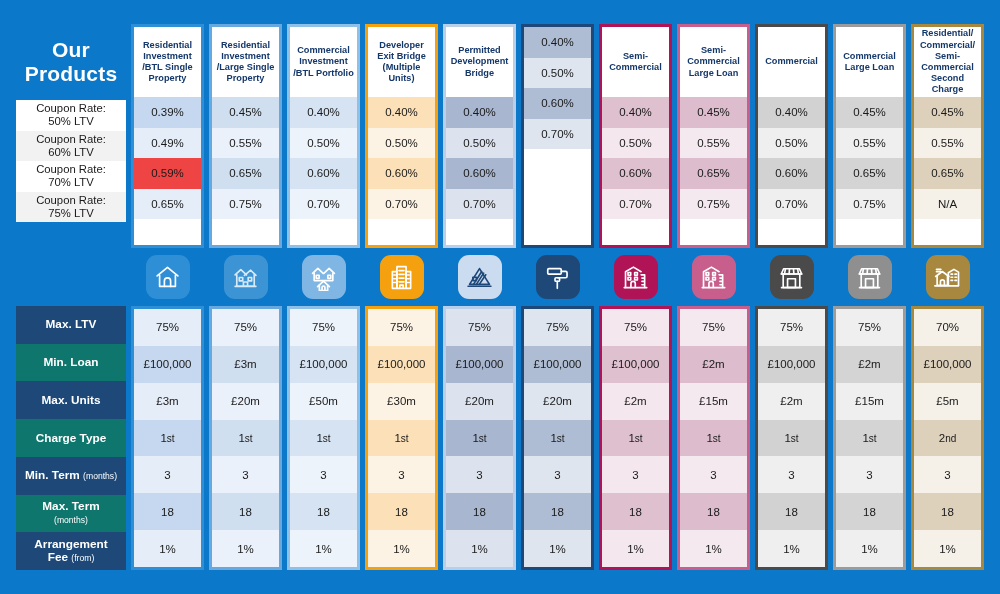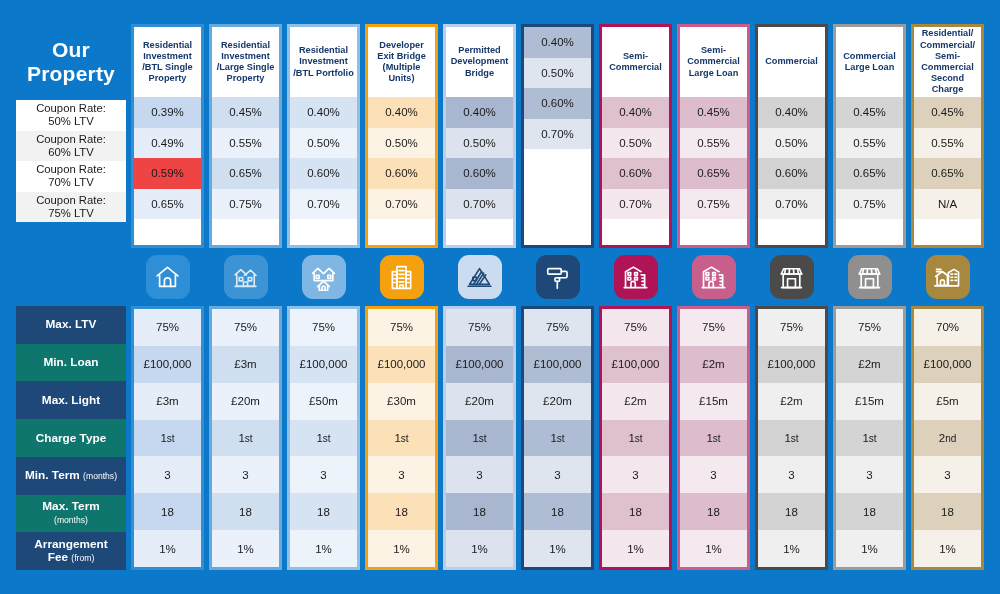--- a/index.html
+++ b/index.html
@@ -145,21 +145,21 @@
   .spec-cell sup { font-size: 10px; vertical-align: super; }
 </style>
 </head>
 <body>
 
 <div class="page">
 
   <div class="grid" id="top-section">
 
     <div style="display:flex;flex-direction:column;">
-      <div class="our-products">Our Property</div>
+      <div class="our-products">Our Products</div>
       <div class="coupon-labels" id="coupon-labels">
           <div class="coupon-label cl-a">
             <span>Coupon Rate:<br>50% LTV</span>
           </div>
           <div class="coupon-label cl-b">
             <span>Coupon Rate:<br>60% LTV</span>
           </div>
           <div class="coupon-label cl-a">
             <span>Coupon Rate:<br>70% LTV</span>
           </div>
@@ -177,21 +177,21 @@
         <div class="prod-cell" style="background: rgb(229, 237, 248);">0.65%</div>
       </div>
       <div class="prod-col" style="border-color: rgb(103, 169, 223);">
         <div class="prod-head">Residential Investment /Large Single Property</div>
         <div class="prod-cell" style="background: rgb(207, 223, 240);">0.45%</div>
         <div class="prod-cell" style="background: rgb(234, 241, 250);">0.55%</div>
         <div class="prod-cell" style="background: rgb(207, 223, 240);">0.65%</div>
         <div class="prod-cell" style="background: rgb(234, 241, 250);">0.75%</div>
       </div>
       <div class="prod-col" style="border-color: rgb(143, 192, 232);">
-        <div class="prod-head">Residential Investment /BTL Portfolio</div>
+        <div class="prod-head">Commercial Investment /BTL Portfolio</div>
         <div class="prod-cell" style="background: rgb(213, 227, 243);">0.40%</div>
         <div class="prod-cell" style="background: rgb(237, 243, 251);">0.50%</div>
         <div class="prod-cell" style="background: rgb(213, 227, 243);">0.60%</div>
         <div class="prod-cell" style="background: rgb(237, 243, 251);">0.70%</div>
       </div>
       <div class="prod-col" style="border-color: rgb(245, 161, 15);">
         <div class="prod-head">Developer Exit Bridge (Multiple Units)</div>
         <div class="prod-cell" style="background: rgb(251, 224, 184);">0.40%</div>
         <div class="prod-cell" style="background: rgb(253, 243, 228);">0.50%</div>
         <div class="prod-cell" style="background: rgb(251, 224, 184);">0.60%</div>
@@ -391,21 +391,21 @@
 
   <div class="grid" id="bottom-section">
     <div class="spec-labels" id="spec-labels">
         <div class="spec-label sl-a">
           <span>Max. LTV</span>
         </div>
         <div class="spec-label sl-b">
           <span>Min. Loan</span>
         </div>
         <div class="spec-label sl-a">
-          <span>Max. Light</span>
+          <span>Max. Units</span>
         </div>
         <div class="spec-label sl-b">
           <span>Charge Type</span>
         </div>
         <div class="spec-label sl-a">
           <span>Min. Term <span class="sub">(months)</span></span>
         </div>
         <div class="spec-label sl-b">
           <span>Max. Term<br><span class="sub">(months)</span></span>
         </div>

